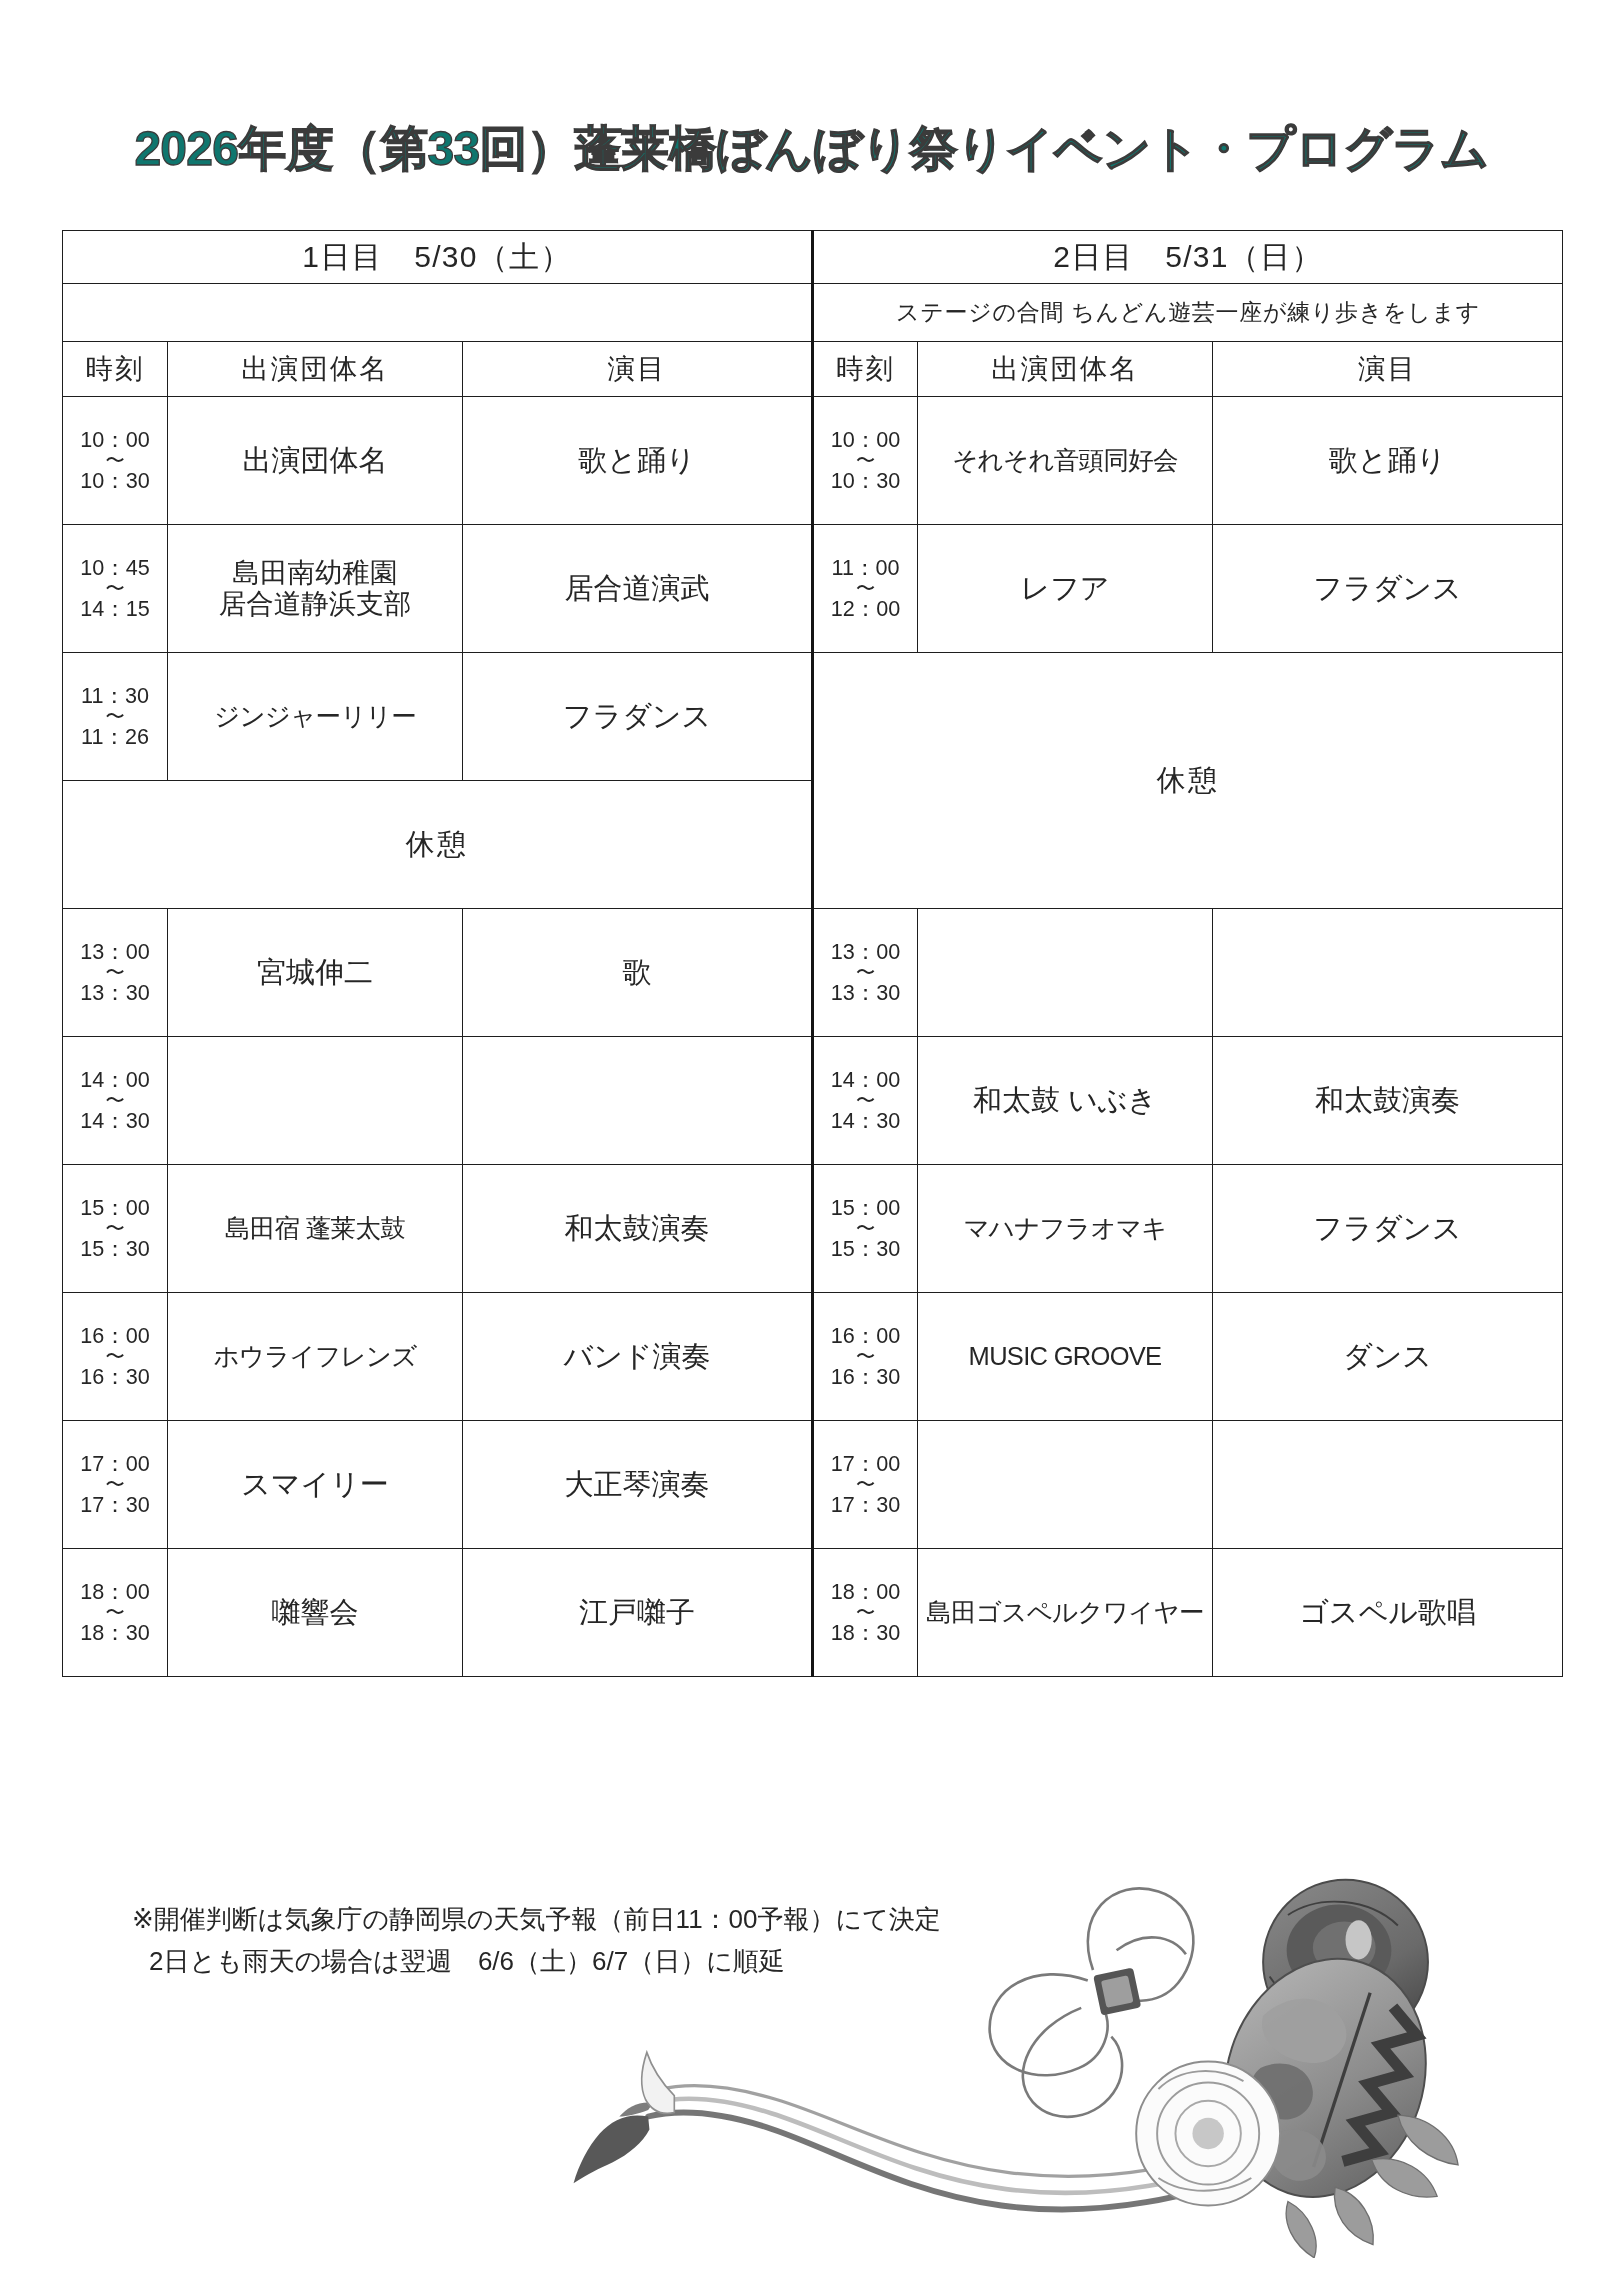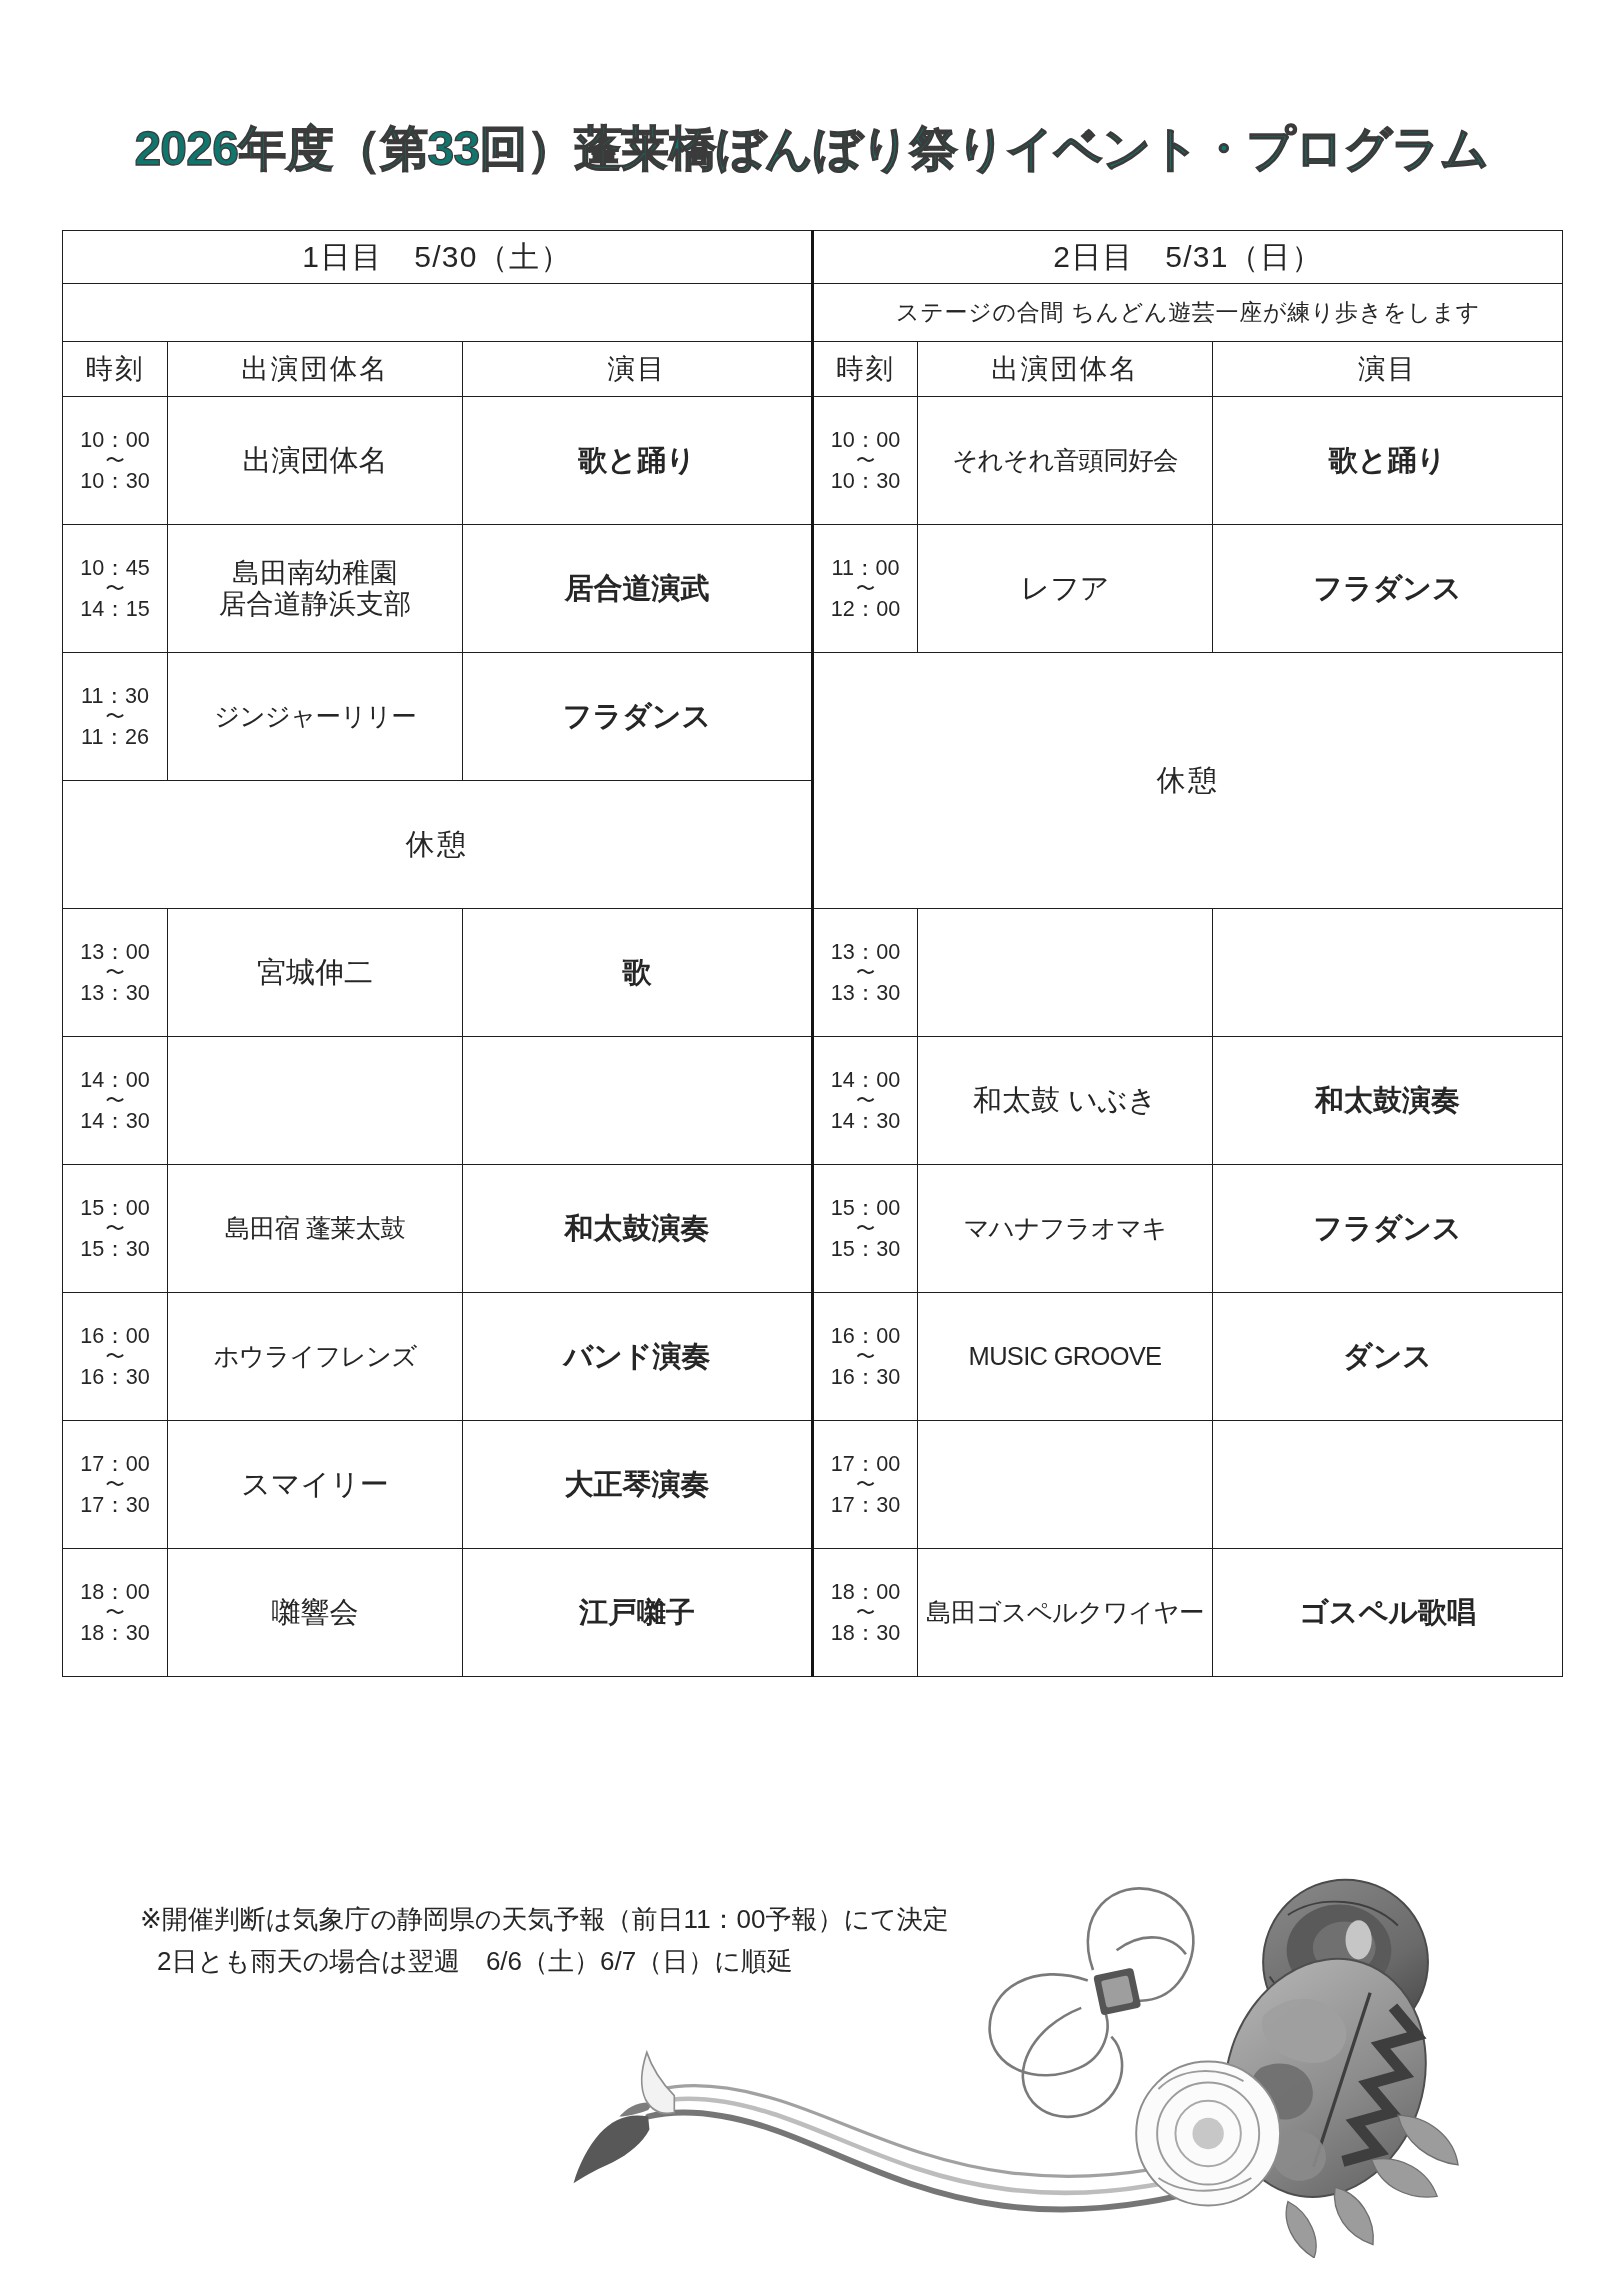--- a/index.html
+++ b/index.html
@@ -83,32 +83,31 @@
     padding-left:14.4px;
     line-height:1.12;
   }
   .group-cell.two-line{ font-size:27.5px; }
   .group-cell.small{ font-size:25.5px; letter-spacing:-0.7px;}
   .prog-cell{
     font-size:29px;
     text-align:left;
     padding-left:14.4px;
     letter-spacing:0px;
-    font-weight:bold;
   }
   .break-cell{
     font-size:29px;
     text-align:center;
     letter-spacing:2.6px;
   }
 
   
   .footer-notes{
     position:absolute;
-    left:140px; top:1898px;
+    left:132px; top:1898px;
     font-size:26px;
     line-height:1.62;
     color:#262626;
     letter-spacing:0px;
     white-space:nowrap;
   }
   .footer-notes .ln2{ padding-left:17px; }
   .footer-notes .ln3{ padding-left:17px; }
 
   

